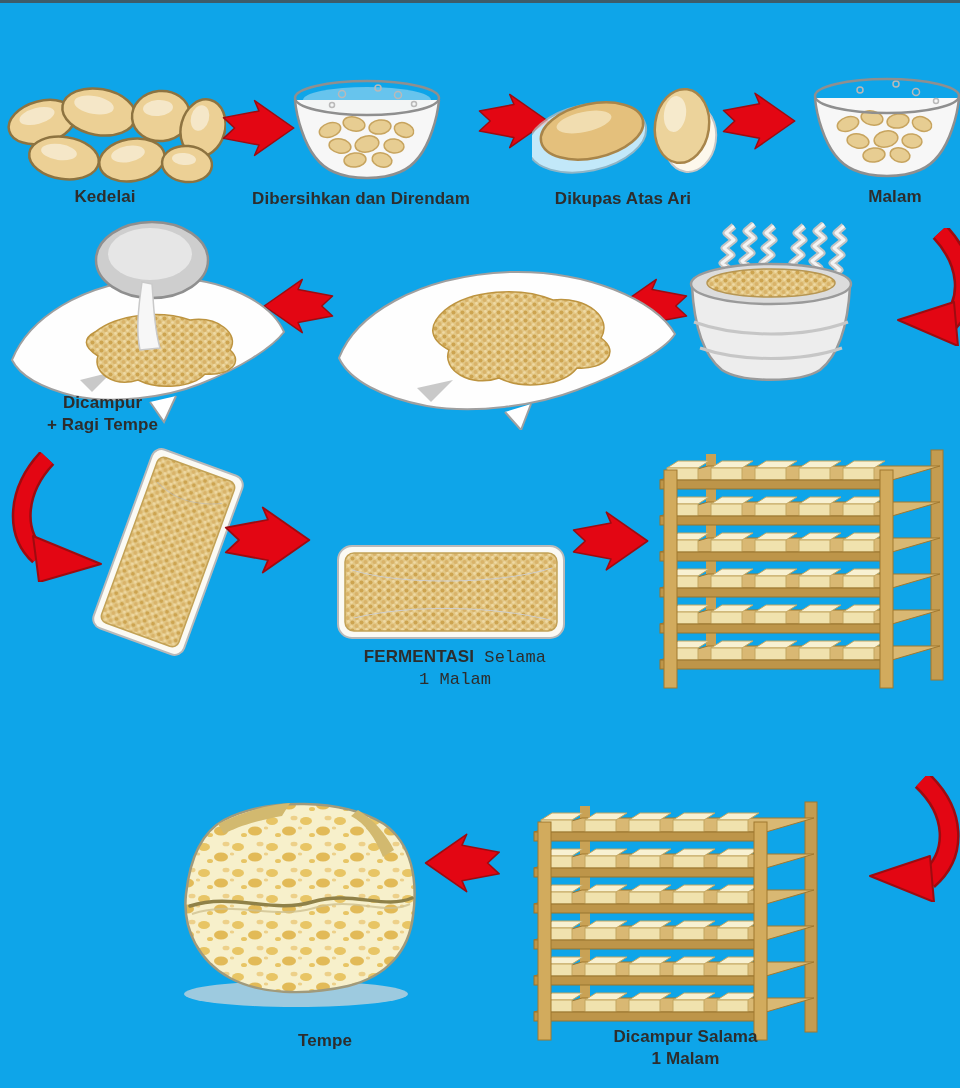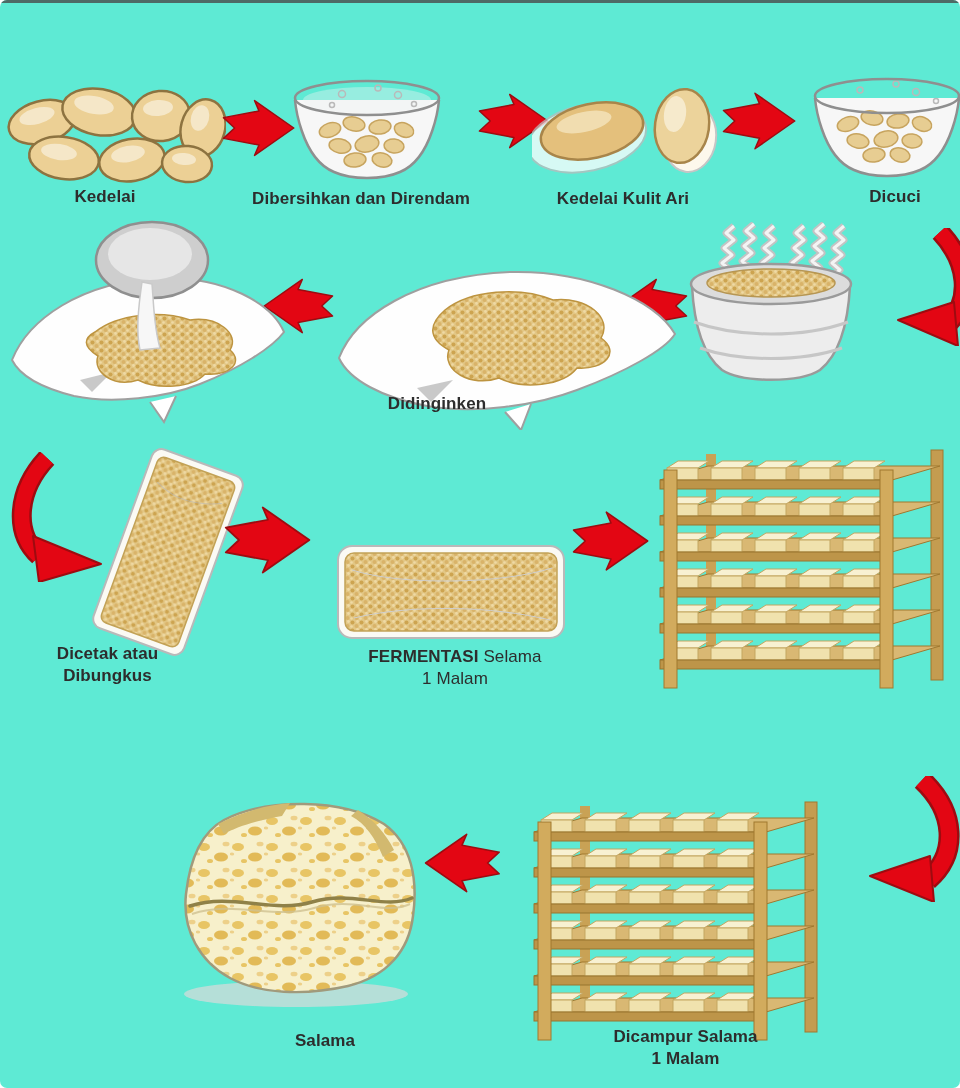--- a/index.html
+++ b/index.html
@@ -1,23 +1,23 @@
 <!DOCTYPE html>
 <html><head>
 <meta charset="utf-8">
 <style>
   html,body{margin:0;padding:0;background:#fff;}
-  #stage{position:relative;width:960px;height:1088px;background:#5eead4;overflow:hidden;
-         font-family:"Liberation Sans",sans-serif;border-radius:7px;}
+  #stage{position:relative;width:960px;height:1088px;background:#0ea5e9;overflow:hidden;
+         font-family:"Liberation Sans",sans-serif;}
   .topline{position:absolute;left:0;top:0;width:960px;height:3px;background:#4a4a4a;opacity:.8;}
   .abs{position:absolute;}
   .cap{position:absolute;text-align:center;color:#2d2d2d;font-size:17px;line-height:1.28;
        font-weight:700;letter-spacing:.1px;}
   .cap .line2{display:block;}
-  .cap .n{font-weight:400;}
+  .cap .n{font-weight:400;font-family:Liberation Mono, monospace;}
   .flip{transform:scaleX(-1);}
   svg{display:block;}
 </style>
 </head>
 <body>
 
 <div id="stage">
   <div class="topline"></div>
 
   <svg width="0" height="0" style="position:absolute" aria-hidden="true">
@@ -130,21 +130,21 @@
 
   <svg class="abs" style="left:532px;top:76px" width="192" height="104" viewBox="0 0 192 104">
     <ellipse cx="55" cy="62" rx="60" ry="33" transform="rotate(-12 55 62)" fill="#ffffff" opacity="0.75" stroke="#bbbbbb" stroke-width="2"></ellipse>
     <ellipse cx="60" cy="55" rx="52" ry="27" transform="rotate(-12 60 55)" fill="#e4c07c" stroke="#a8854a" stroke-width="2.5"></ellipse>
     <ellipse cx="52" cy="46" rx="28" ry="10" transform="rotate(-12 52 46)" fill="#f2e0b6" opacity="0.9"></ellipse>
     <ellipse cx="158" cy="62" rx="26" ry="34" transform="rotate(8 158 62)" fill="#fdf8ec" stroke="#c5c5c5" stroke-width="2"></ellipse>
     <ellipse cx="150" cy="50" rx="27" ry="37" transform="rotate(8 150 50)" fill="#ecd39b" stroke="#a8854a" stroke-width="2.5"></ellipse>
     <ellipse cx="143" cy="38" rx="11" ry="18" transform="rotate(8 143 38)" fill="#f7ecd2" opacity="0.9"></ellipse>
   </svg>
   <div class="cap" style="left:528px;top:188px;width:190px">
-    <span>Kedelai Kulit Ari</span>
+    <span>Dikupas Atas Ari</span>
   </div>
 
   <svg class="abs" style="left:722px;top:86px" width="75" height="70" viewBox="0 0 100 80">
       <use href="#arrowR"></use>
     </svg>
 
   <svg class="abs" style="left:812px;top:68px" width="150" height="115" viewBox="0 0 150 115">
     <path d="M3,30 C3,30 8,88 42,102 C60,110 90,110 108,102 C142,88 147,30 147,30" fill="#f7f7f7" stroke="#8f8f8f" stroke-width="2.5"></path>
     <g stroke="#c5a057" stroke-width="1.5" fill="#e7cb8d" opacity="0.95">
       <ellipse cx="36" cy="56" rx="11" ry="7" transform="rotate(-18 36 56)"></ellipse>
@@ -159,21 +159,21 @@
     </g>
     <g fill="none" stroke="#b9b9b9" stroke-width="1.5">
       <circle cx="48" cy="22" r="3"></circle>
         <circle cx="84" cy="16" r="3"></circle>
       <circle cx="104" cy="24" r="3.5"></circle>
         <circle cx="124" cy="33" r="2.5"></circle>
     </g>
     <ellipse cx="75" cy="28" rx="72" ry="17" fill="none" stroke="#8f8f8f" stroke-width="2.5"></ellipse>
   </svg>
   <div class="cap" style="left:845px;top:186px;width:100px">
-    <span>Dicuci</span>
+    <span>Malam</span>
   </div>
 
   <svg class="abs" style="left:884px;top:228px" width="80" height="118" viewBox="0 0 80 118">
     <path d="M56,4 C84,34 88,72 64,96" fill="none" stroke="#9e0b10" stroke-width="20"></path>
     <path d="M56,4 C84,34 88,72 64,96" fill="none" stroke="#e30613" stroke-width="15"></path>
     <polygon points="14,92 70,74 74,118" fill="#e30613" stroke="#9e0b10" stroke-width="2" stroke-linejoin="round"></polygon>
   </svg>
 
   <svg class="abs" style="left:678px;top:222px" width="186" height="164" viewBox="0 0 186 164">
     <g stroke-linejoin="round" fill="none">
@@ -200,55 +200,52 @@
   <svg class="abs flip" style="left:616px;top:272px" width="72" height="68" viewBox="0 0 100 80">
       <use href="#arrowR"></use>
     </svg>
 
   <svg class="abs" style="left:325px;top:238px" width="362" height="192" viewBox="0 0 362 192">
     <path d="M14,120 C30,78 90,38 185,34 C262,32 330,62 350,96 C340,112 300,134 252,152 C210,168 150,176 102,168 C58,160 24,142 14,120 Z" fill="#fefefe" stroke="#9f9f9f" stroke-width="2"></path>
     <path d="M180,174 L196,192 L206,166" fill="#ffffff" stroke="#9f9f9f" stroke-width="2"></path>
     <polygon points="92,150 128,142 106,164" fill="#c9c9c9"></polygon>
     <path d="M120,72 C145,52 195,48 228,62 C262,58 288,80 276,100 C296,114 280,132 252,130 C238,148 198,152 174,140 C146,150 116,132 124,112 C102,100 104,86 120,72 Z" fill="url(#grainDots)" stroke="#bd9440" stroke-width="1.5"></path>
   </svg>
-  <div class="cap" style="left:337px;top:393px;width:200px">
-    <span>Didinginken</span>
-  </div>
 
   <svg class="abs flip" style="left:262px;top:272px" width="72" height="68" viewBox="0 0 100 80">
       <use href="#arrowR"></use>
     </svg>
 
   <svg class="abs" style="left:0px;top:220px" width="292" height="218" viewBox="0 0 292 218">
     <path d="M12,140 C28,100 80,62 160,58 C225,56 272,84 284,112 C272,128 240,148 200,164 C165,178 112,184 74,176 C42,168 20,156 12,140 Z" fill="#fefefe" stroke="#9f9f9f" stroke-width="2"></path>
     <path d="M150,182 L164,202 L176,176" fill="#ffffff" stroke="#9f9f9f" stroke-width="2"></path>
     <polygon points="80,160 112,152 92,172" fill="#c9c9c9"></polygon>
     <path d="M95,112 C118,94 160,90 190,100 C218,96 240,114 230,130 C244,142 230,156 205,154 C192,168 158,170 138,160 C114,168 92,152 98,136 C82,126 84,118 95,112 Z" fill="url(#grainDots)" stroke="#bd9440" stroke-width="1.5"></path>
     <ellipse cx="152" cy="40" rx="56" ry="38" fill="#cecece" stroke="#8f8f8f" stroke-width="2.5"></ellipse>
     <ellipse cx="150" cy="34" rx="42" ry="26" fill="#e6e6e6"></ellipse>
     <path d="M142,62 C138,90 136,112 140,130 L160,128 C154,108 154,88 152,64 Z" fill="#f7f7f7" stroke="#c9c9c9" stroke-width="1.5"></path>
   </svg>
+  <div class="cap" style="left:5px;top:392px;width:195px">
+    <span>Dicampur</span>
+    <span class="line2">+ Ragi Tempe</span>
+  </div>
 
   <svg class="abs" style="left:5px;top:452px" width="100" height="130" viewBox="0 0 100 130">
     <path d="M42,6 C12,38 8,80 34,104" fill="none" stroke="#9e0b10" stroke-width="20"></path>
     <path d="M42,6 C12,38 8,80 34,104" fill="none" stroke="#e30613" stroke-width="15"></path>
     <polygon points="96,112 28,84 34,130" fill="#e30613" stroke="#9e0b10" stroke-width="2" stroke-linejoin="round"></polygon>
   </svg>
 
   <svg class="abs" style="left:68px;top:446px" width="200" height="212" viewBox="0 0 200 212">
     <g transform="rotate(20 100 106)">
       <rect x="52" y="11" width="96" height="190" rx="10" fill="#fbfaf4" stroke="#b9b9b9" stroke-width="2"></rect>
       <rect x="59" y="18" width="82" height="176" rx="7" fill="url(#grainDots)" stroke="#c2a257" stroke-width="1.5"></rect>
       <path d="M66,44 C90,56 112,52 134,42" stroke="#b9b9b9" fill="none" opacity="0.6"></path>
     </g>
   </svg>
-  <div class="cap" style="left:15px;top:643px;width:185px">
-    <span>Dicetak atau</span>
-    <span class="line2">Dibungkus</span>
-  </div>
 
   <svg class="abs" style="left:224px;top:502px" width="88" height="76" viewBox="0 0 100 80">
       <use href="#arrowR"></use>
     </svg>
 
   <svg class="abs" style="left:332px;top:532px" width="238" height="118" viewBox="0 0 238 118">
     <rect x="6" y="14" width="226" height="92" rx="14" fill="#fbfaf4" stroke="#b9b9b9" stroke-width="2"></rect>
     <rect x="13" y="21" width="212" height="78" rx="9" fill="url(#grainDots)" stroke="#c2a257" stroke-width="1.5"></rect>
     <path d="M20,38 C70,54 170,52 220,36" stroke="#cfcfcf" fill="none"></path>
     <path d="M22,86 C80,72 160,74 218,88" stroke="#cfcfcf" fill="none"></path>
@@ -286,15 +283,15 @@
 
   <svg class="abs" style="left:162px;top:788px" width="268" height="228" viewBox="0 0 268 228">
     <ellipse cx="134" cy="206" rx="112" ry="13" fill="#dadada" opacity="0.7"></ellipse>
     <path d="M62,32 C105,10 180,10 222,36 C250,56 256,92 251,128 C247,162 226,188 186,198 C142,208 98,206 68,190 C38,174 20,142 24,106 C28,70 40,44 62,32 Z" fill="url(#tempeSpots)" stroke="#a09a7c" stroke-width="2.5"></path>
     <path d="M56,36 C80,24 104,17 128,15 L120,28 C98,32 76,38 62,46 Z" fill="#d2b96f"></path>
     <path d="M196,22 C212,32 224,46 232,62 L221,69 C213,50 204,36 189,28 Z" fill="#d2b96f"></path>
     <path d="M28,118 C70,104 110,126 150,114 C190,102 222,122 250,110" fill="none" stroke="#8f8148" stroke-width="3.5" stroke-linecap="round"></path>
     <path d="M30,126 C72,112 112,132 152,120 C192,108 222,128 248,116" fill="none" stroke="#cfc291" stroke-width="2" opacity="0.8"></path>
   </svg>
   <div class="cap" style="left:270px;top:1030px;width:110px">
-    <span>Salama</span>
+    <span>Tempe</span>
   </div>
 </div>
 
 </body></html>

